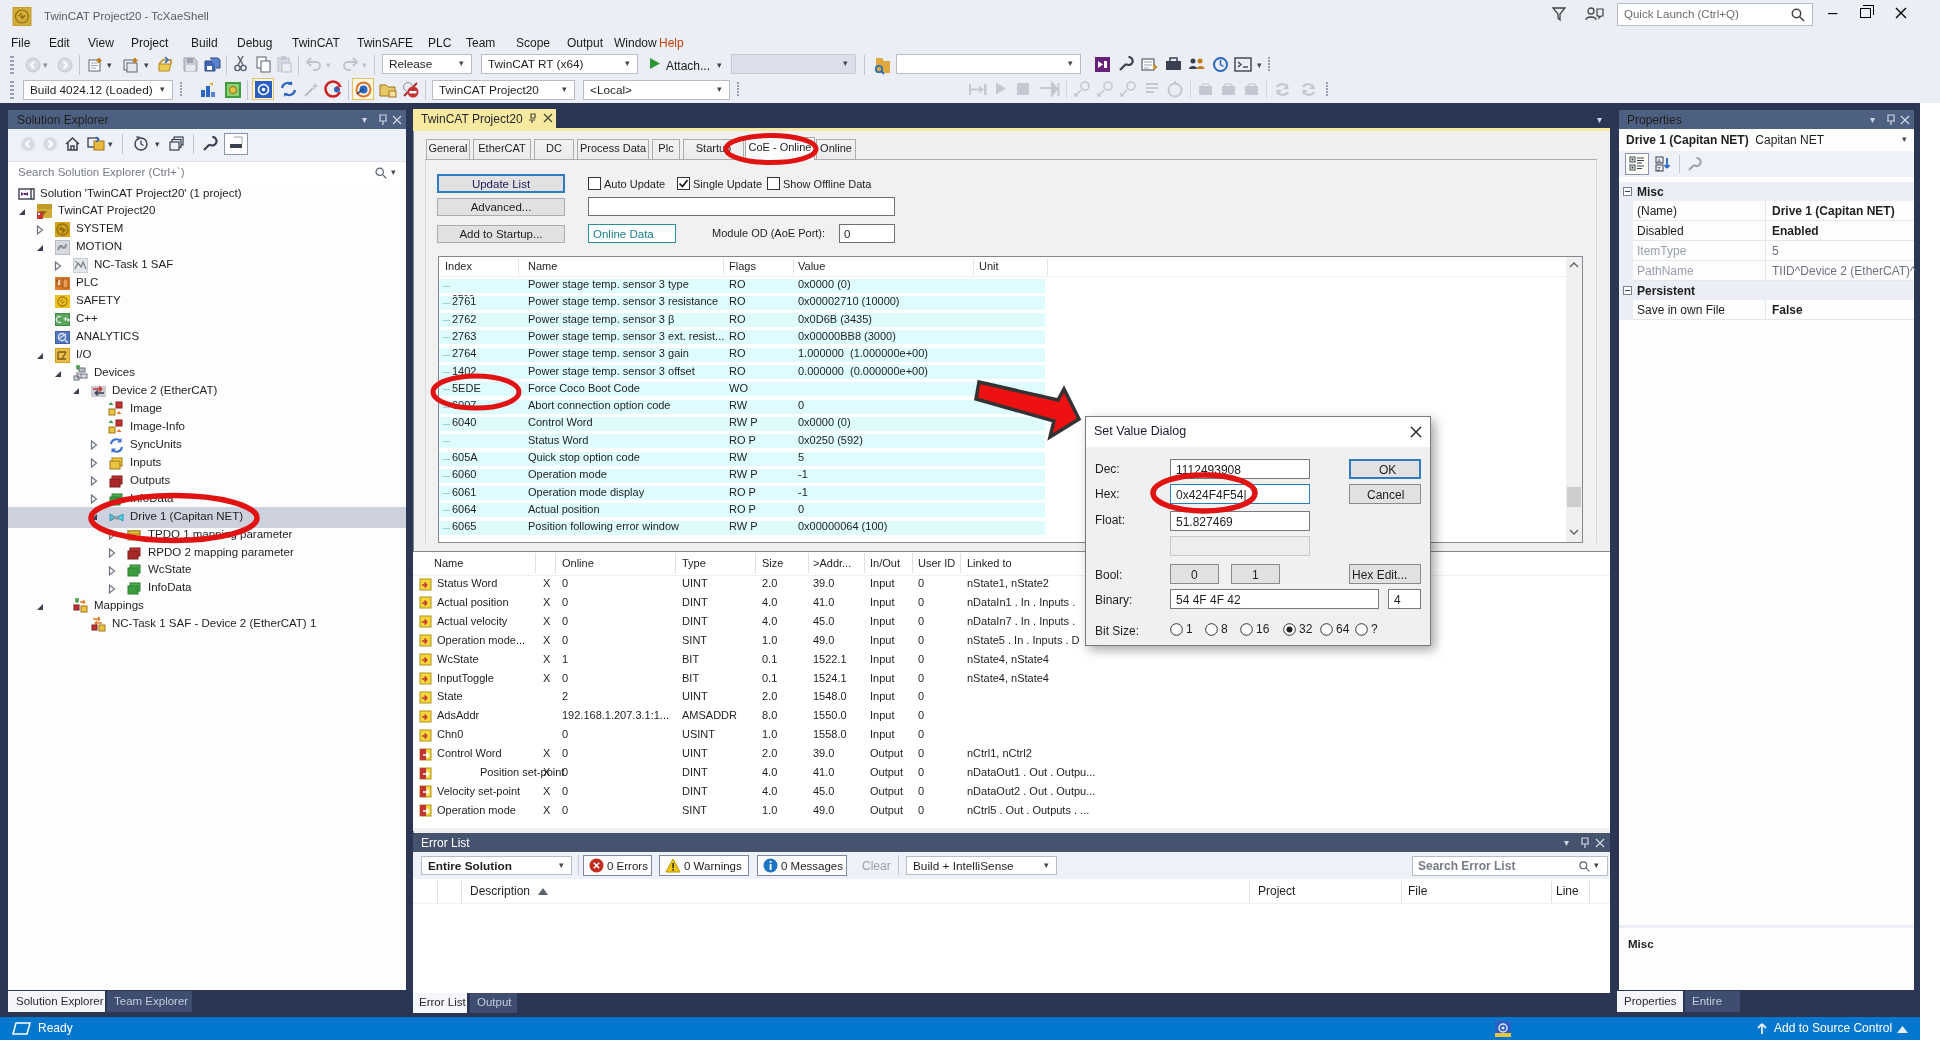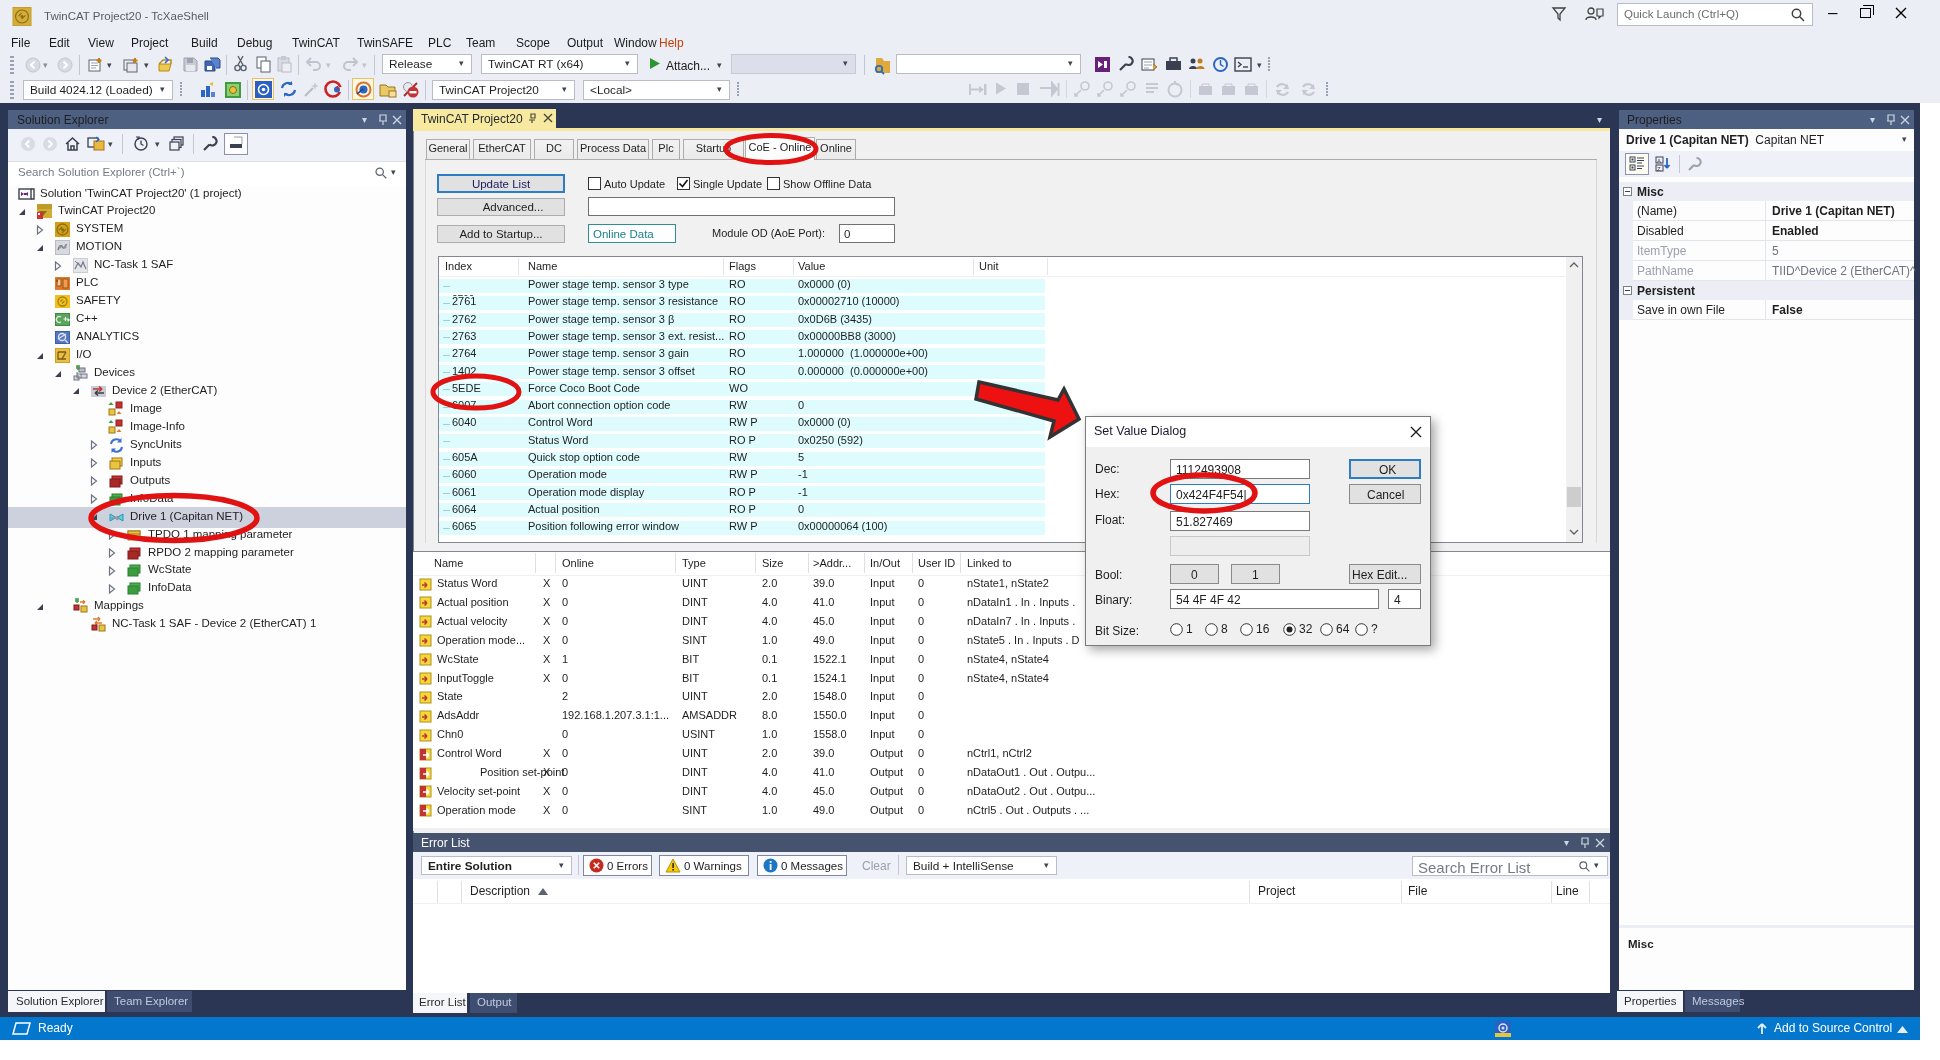--- a/index.html
+++ b/index.html
@@ -596,21 +596,21 @@
 <div class="ab" style="left:683px;top:139px;width:61px;height:20px;background:linear-gradient(#f2f2f2,#ebebeb);border:1px solid #acacac;border-bottom:none;"></div>
 <div class="ab tt" style="left:683px;top:142px;font-size:11px;width:61px;text-align:center;">Startup</div>
 <div class="ab" style="left:745px;top:137px;width:70px;height:23px;background:#fcfcfc;border:1px solid #acacac;border-bottom:none;z-index:3;"></div>
 <div class="ab tt" style="left:745px;top:141px;font-size:11px;z-index:4;width:70px;text-align:center;">CoE - Online</div>
 <div class="ab" style="left:816px;top:139px;width:40px;height:20px;background:linear-gradient(#f2f2f2,#ebebeb);border:1px solid #acacac;border-bottom:none;"></div>
 <div class="ab tt" style="left:816px;top:142px;font-size:11px;width:40px;text-align:center;">Online</div>
 <div class="ab" style="left:425px;top:160px;width:1172px;height:660px;background:#f1f1f2;border:1px solid #d9d9d9;border-top:none;"></div>
 <div class="ab" style="left:437px;top:174px;width:128px;height:19px;background:#e1e1e1;border:2px solid #2d7dc4;"></div>
 <div class="ab tt" style="left:437px;top:178px;font-size:11.5px;color:#1a1a5e;width:128px;text-align:center;">Update List</div>
 <div class="ab" style="left:437px;top:198px;width:128px;height:18px;background:#e1e1e1;border:1px solid #adadad;"></div>
-<div class="ab tt" style="left:437px;top:201px;font-size:11.5px;width:152px;text-align:center;">Advanced...</div>
+<div class="ab tt" style="left:437px;top:201px;font-size:11.5px;width:128px;text-align:center;">Advanced...</div>
 <div class="ab" style="left:437px;top:225px;width:128px;height:18px;background:#e1e1e1;border:1px solid #adadad;"></div>
 <div class="ab tt" style="left:437px;top:228px;font-size:11.5px;width:128px;text-align:center;">Add to Startup...</div>
 <div class="ab" style="left:588px;top:177px;width:13px;height:13px;background:#fff;border:1px solid #333;"></div>
 <div class="ab tt" style="left:604px;top:178px;font-size:11px;">Auto Update</div>
 <div class="ab" style="left:677px;top:177px;width:13px;height:13px;background:#fff;border:1px solid #333;"></div>
 <svg class="ab" style="left:678px;top:178px" width="11" height="11">
       <path d="M1.5 5.5 L4.5 8.5 L9.5 2" stroke="#111" stroke-width="1.6" fill="none"></path>
     </svg>
 <div class="ab tt" style="left:693px;top:178px;font-size:11px;">Single Update</div>
 <div class="ab" style="left:767px;top:177px;width:13px;height:13px;background:#fff;border:1px solid #333;"></div>
@@ -951,21 +951,21 @@
       <rect x="6.7" y="3" width="1.8" height="1.8" fill="#fff"></rect>
       <rect x="6.7" y="6" width="1.8" height="6" fill="#fff"></rect>
     </svg>
     <div class="ab tt" style="left:781px;top:860px;font-size:11.5px;">0 Messages</div>
 <div class="ab tt" style="left:862px;top:859px;font-size:12px;color:#9aa0ac;">Clear</div>
 <div class="ab" style="left:898px;top:855px;width:1px;height:20px;background:#c3c7d4;"></div>
 <div class="ab" style="left:906px;top:856px;width:151px;height:19px;background:#fff;border:1px solid #b8bcc7;"></div>
 <div class="ab tt" style="left:913px;top:859px;font-size:11.8px;color:#1e1e1e;">Build + IntelliSense</div>
 <div class="ab tt" style="left:1044px;top:860px;color:#404552;font-size:9px;">▾</div>
 <div class="ab" style="left:1412px;top:856px;width:196px;height:20px;background:#fff;border:1px solid #b8bcc7;"></div>
-<div class="ab tt" style="left:1418px;top:859px;color:#767b87;font-size:15px;">Search Error List</div>
+<div class="ab tt" style="left:1418px;top:859px;color:#767b87;font-size:12px;font-weight:bold;">Search Error List</div>
 <svg class="ab" style="left:1578px;top:860px" width="13" height="13" viewBox="0 0 16 16">
       <circle cx="6.5" cy="6.5" r="4.2" fill="none" stroke="#5c6370" stroke-width="1.4"></circle>
       <path d="M9.8 9.8 L14 14" stroke="#5c6370" stroke-width="1.4"></path>
     </svg>
 <div class="ab tt" style="left:1594px;top:860px;color:#404552;font-size:9px;">▾</div>
 <div class="ab" style="left:413px;top:879px;width:1197px;height:114px;background:#fff;"></div>
 <div class="ab" style="left:437px;top:881px;width:1px;height:22px;background:#e0e0e0;"></div>
 <div class="ab" style="left:461px;top:881px;width:1px;height:22px;background:#e0e0e0;"></div>
 <div class="ab" style="left:1249px;top:881px;width:1px;height:22px;background:#e0e0e0;"></div>
 <div class="ab" style="left:1401px;top:881px;width:1px;height:22px;background:#e0e0e0;"></div>
@@ -1047,21 +1047,21 @@
 <div class="ab" style="left:1619px;top:300px;width:14px;height:20px;background:#eceef5;"></div>
 <div class="ab" style="left:1633px;top:319px;width:281px;height:1px;background:#e4e6ee;"></div>
 <div class="ab" style="left:1765px;top:300px;width:1px;height:20px;background:#e4e6ee;"></div>
 <div class="ab tt" style="left:1637px;top:303px;font-size:12px;color:#1e1e1e;">Save in own File</div>
 <div class="ab tt" style="left:1772px;top:303px;font-size:12px;color:#1e1e1e;white-space:nowrap;overflow:hidden;"><b>False</b></div>
 <div class="ab" style="left:1619px;top:925px;width:295px;height:3px;background:#eceef5;"></div>
 <div class="ab tt" style="left:1628px;top:938px;font-size:11.5px;"><b>Misc</b></div>
 <div class="ab" style="left:1617px;top:991px;width:66px;height:21px;background:#f5f6f9;"></div>
 <div class="ab tt" style="left:1624px;top:995px;font-size:11.5px;color:#2a2a2a;">Properties</div>
 <div class="ab" style="left:1685px;top:991px;width:55px;height:21px;background:#3e4d70;"></div>
-<div class="ab tt" style="left:1692px;top:995px;font-size:11.5px;color:#c3cbdd;">Messages</div>
+<div class="ab tt" style="left:1692px;top:995px;font-size:11.5px;color:#c3cbdd;">Entire</div>
 <svg class="ab" style="left:12px;top:1022px" width="20" height="13">
       <path d="M4 1 h14 l-3 11 H1 z" fill="none" stroke="#fff" stroke-width="1.5"></path>
     </svg>
 <div class="ab tt" style="left:38px;top:1021px;color:#fff;font-size:12px;">Ready</div>
 <svg class="ab" style="left:1495px;top:1021px" width="16" height="16">
       <rect x="0" y="0" width="16" height="16" fill="#2b5fc2"></rect>
       <rect x="0" y="12" width="16" height="4" fill="#e8c53c"></rect>
       <circle cx="8" cy="7" r="4" fill="none" stroke="#dce4f5" stroke-width="1.5"></circle>
       <circle cx="8" cy="7" r="1.5" fill="#dce4f5"></circle>
     </svg>

